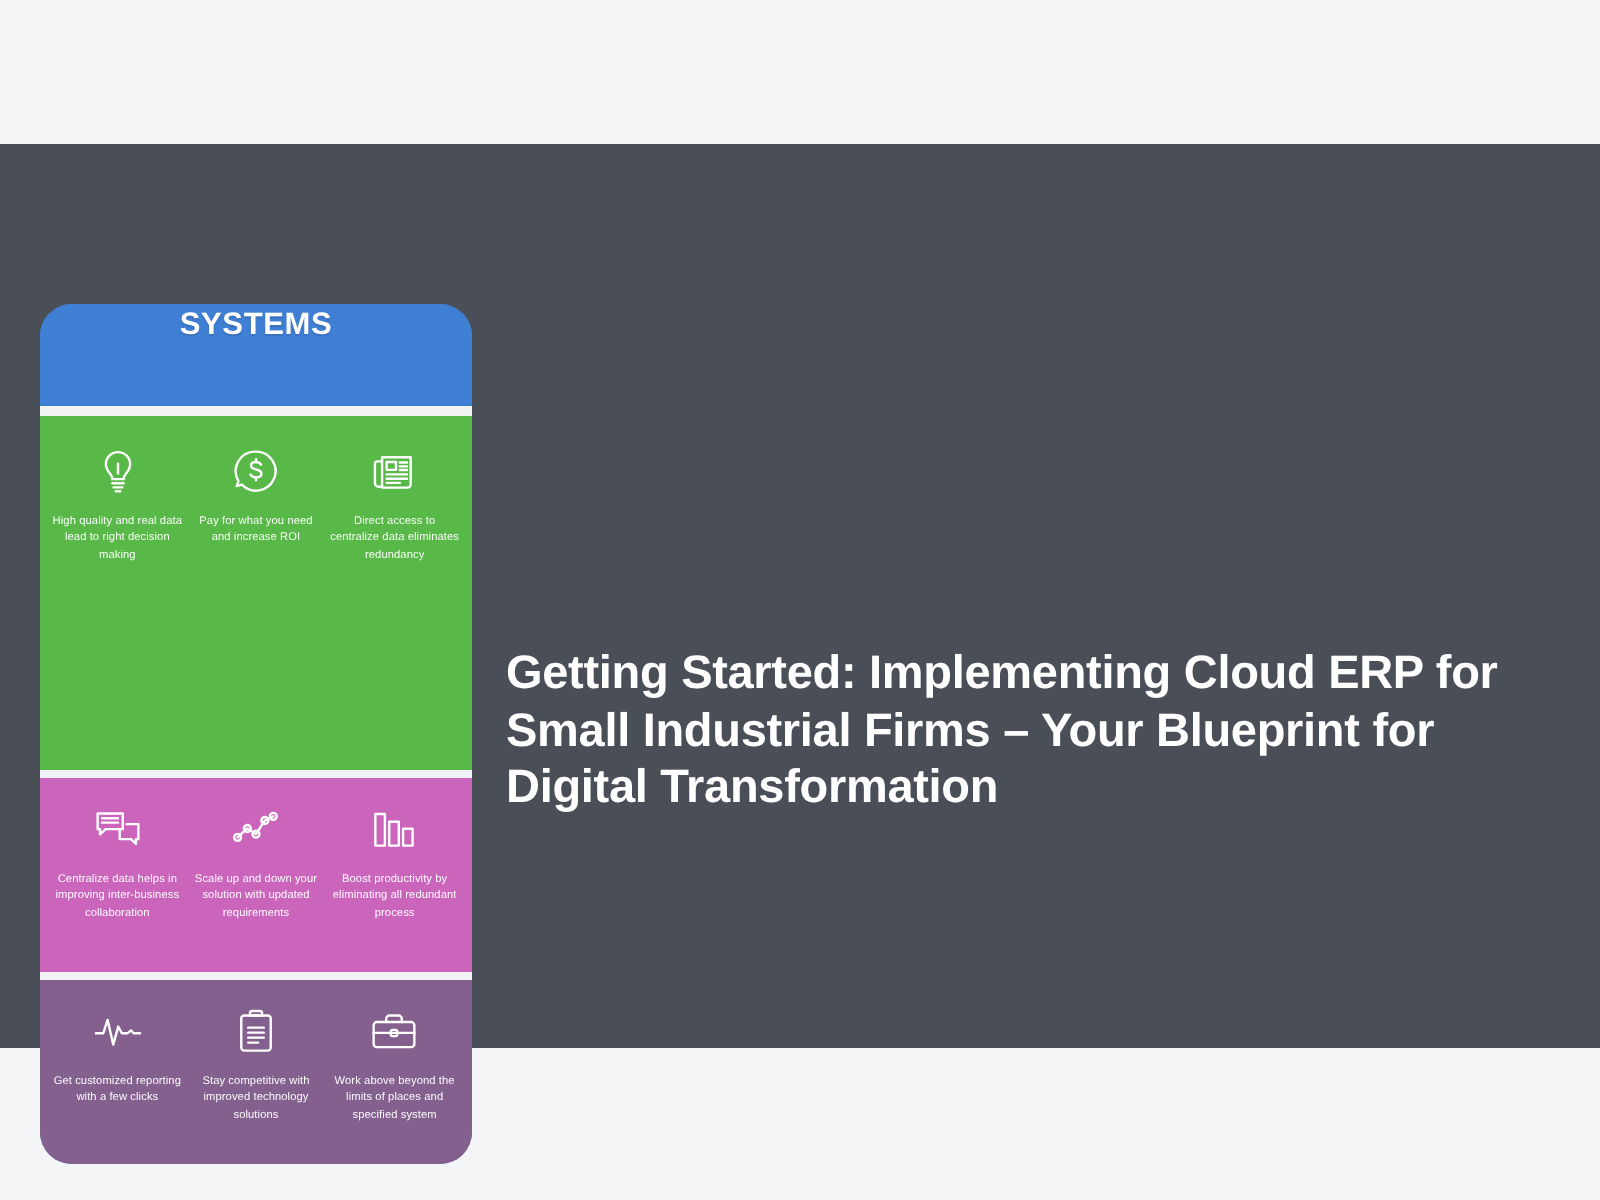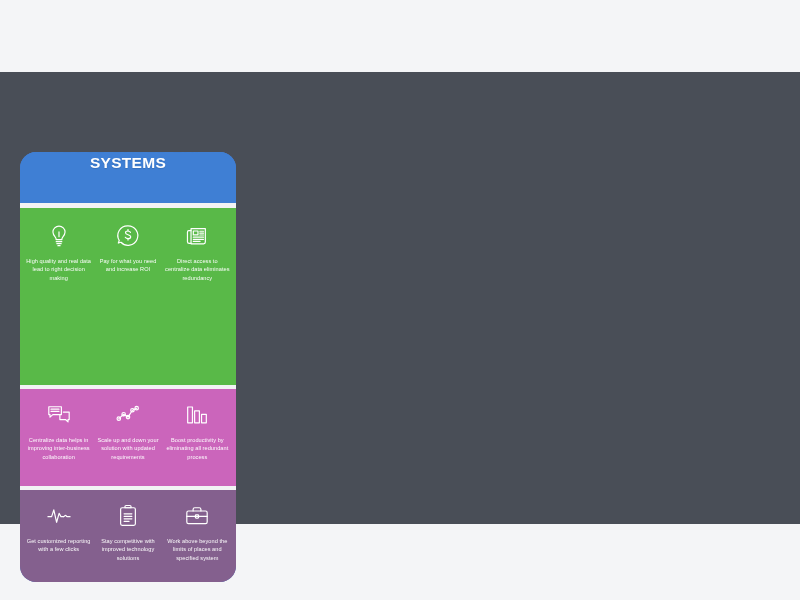--- a/index.html
+++ b/index.html
@@ -274,15 +274,16 @@
               </svg>
             </span>
             <span class="cell-text">Work above beyond the limits of places and specified system</span>
           </div>
 
         </div>
       </div>
 
     </div>
 
+    <h1 class="headline">Getting Started: Implementing Cloud ERP for Small Industrial Firms – Your Blueprint for Digital Transformation</h1>
 
   </div>
 </div>
 
 </body></html>

